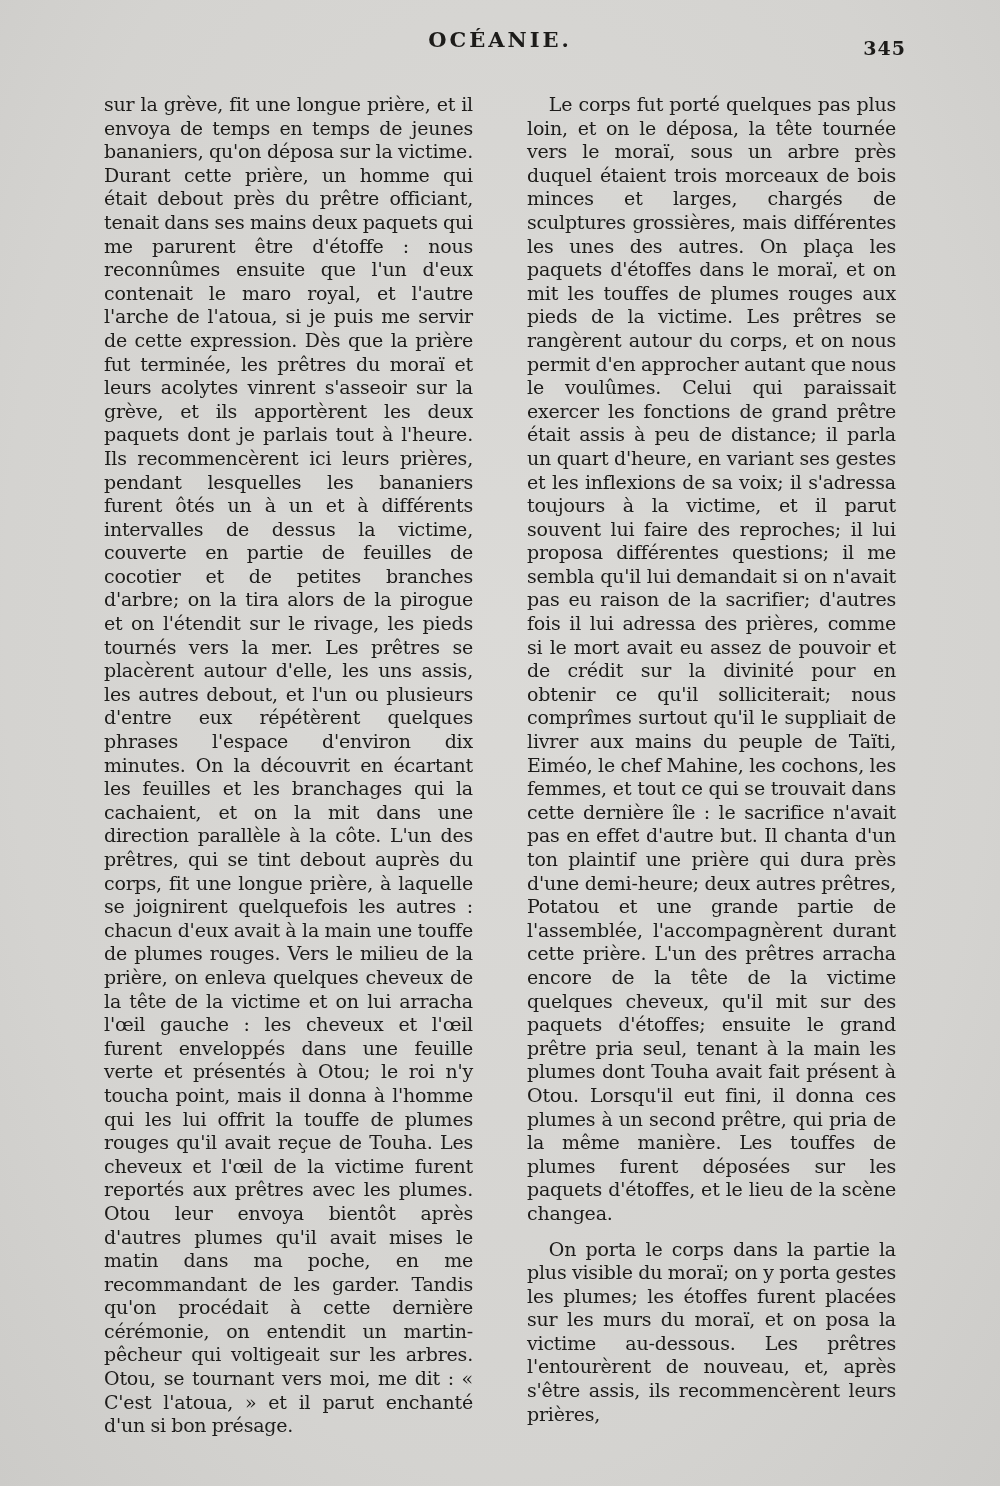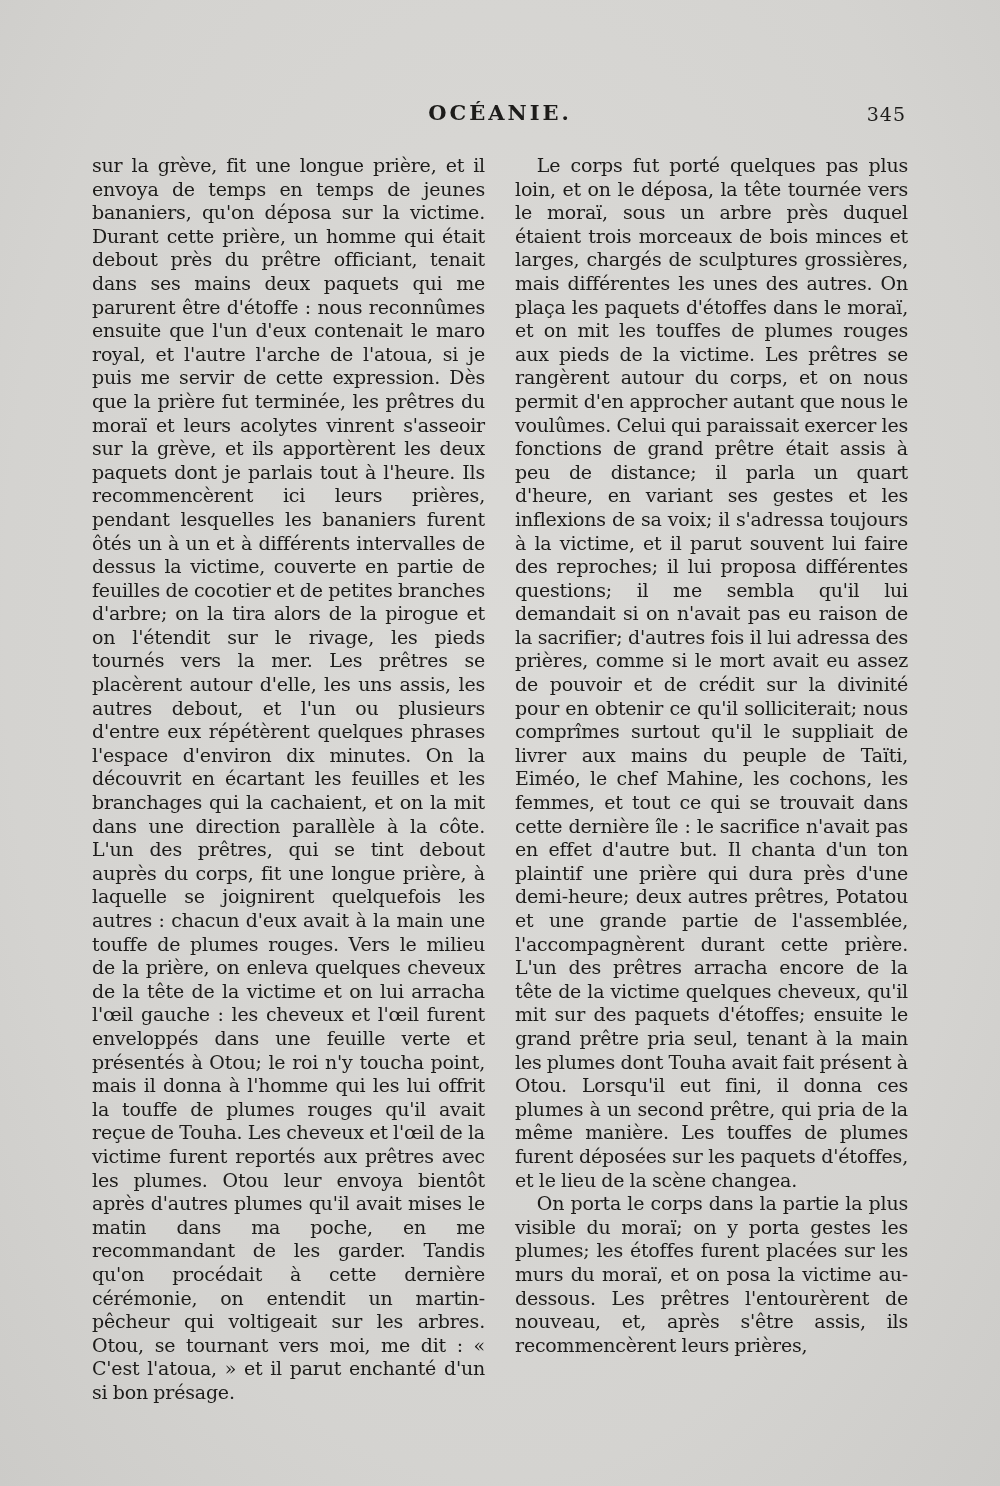--- a/index.html
+++ b/index.html
@@ -11,52 +11,52 @@
     height: 1486px;
     background: radial-gradient(ellipse at 50% 42%, #dbdad7 0%, #d4d3d0 70%, #cccbc8 100%);
     font-family: "DejaVu Serif", "Liberation Serif", serif;
     color: #1d1c1a;
     overflow: hidden;
   }
   .page {
     box-sizing: border-box;
     width: 1000px;
     height: 1486px;
-    padding: 100px 92px 60px 92px;
+    padding: 27px 92px 60px 92px;
   }
   .header {
     position: relative;
     height: 30px;
     margin-bottom: 24px;
   }
   .running-title {
     display: block;
     text-align: center;
     font-size: 21px;
     letter-spacing: 3px;
     font-weight: 600;
   }
   .page-number {
     position: absolute;
     right: 2px;
-    top: 3px;
+    top: 10px;
     font-size: 19px;
-    font-weight: 400;
+    font-weight: 700;
     letter-spacing: 1px;
   }
   .columns {
     display: flex;
     gap: 30px;
   }
   .column {
     flex: 1 1 0;
     min-width: 0;
   }
   .column p {
-    margin: 0;
+    margin: 12px;
     font-size: 19px;
     line-height: 23.6px;
     text-align: justify;
     letter-spacing: -0.2px;
     word-spacing: -0.5px;
     hyphens: auto;
     -webkit-hyphens: auto;
   }
   .column p.indent {
     text-indent: 1.15em;

